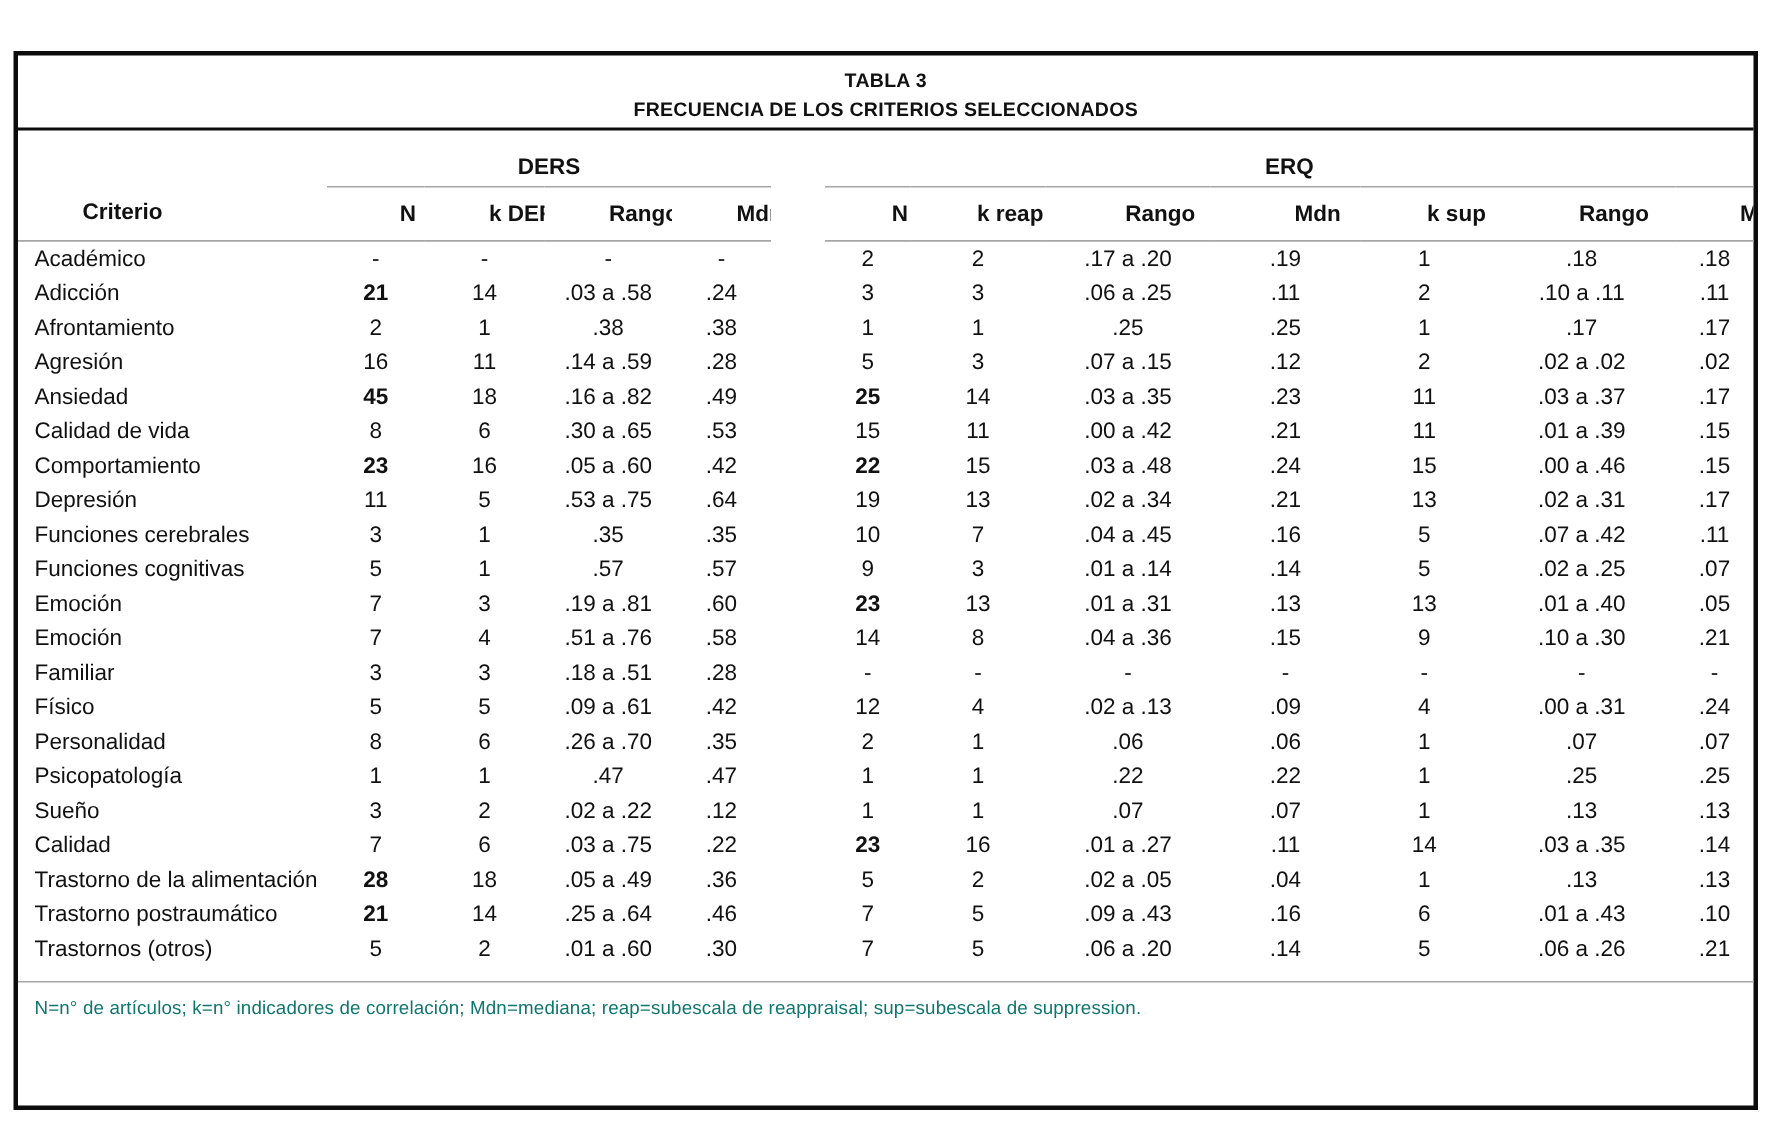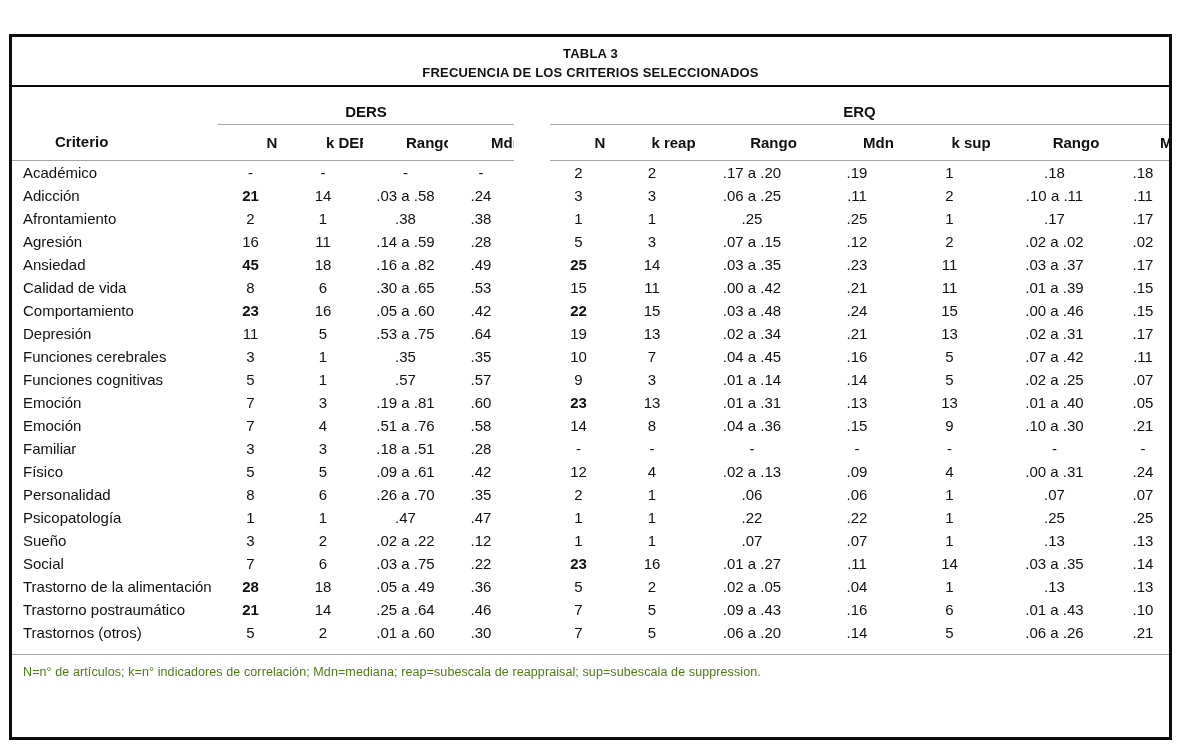--- a/index.html
+++ b/index.html
@@ -49,21 +49,21 @@
   th.crit, td.crit { text-align: left; padding-left: 11px; }
   tbody td { height: 23px; line-height: 23px; }
   tbody td.b { font-weight: bold; }
   .footnote-wrap {
     border-top: 1.5px solid #a6a6a6;
     margin-top: 10px;
   }
   .footnote {
     font-size: 12.5px;
     padding: 10px 0 0 11px;
-    color: #4d7c0f;
+    color: #0f766e;
     letter-spacing: 0.1px;
   }
 </style>
 </head>
 <body>
 
 <div class="page">
   <div class="frame">
 
     <div class="title-block">
@@ -360,21 +360,21 @@
             <td></td>
             <td>1</td>
             <td>1</td>
             <td>.07</td>
             <td>.07</td>
             <td>1</td>
             <td>.13</td>
             <td>.13</td>
           </tr>
           <tr>
-            <td class="crit">Social</td>
+            <td class="crit">Calidad</td>
             <td>7</td>
             <td>6</td>
             <td>.03 a .75</td>
             <td>.22</td>
             <td></td>
             <td class="b">23</td>
             <td>16</td>
             <td>.01 a .27</td>
             <td>.11</td>
             <td>14</td>

